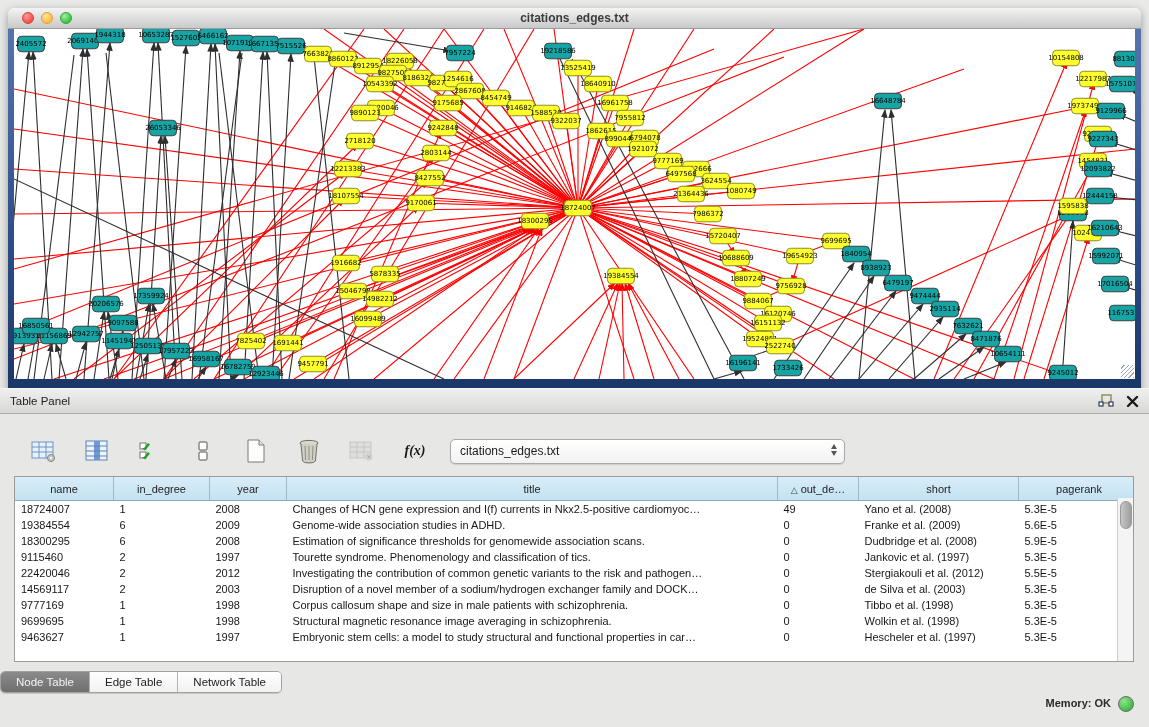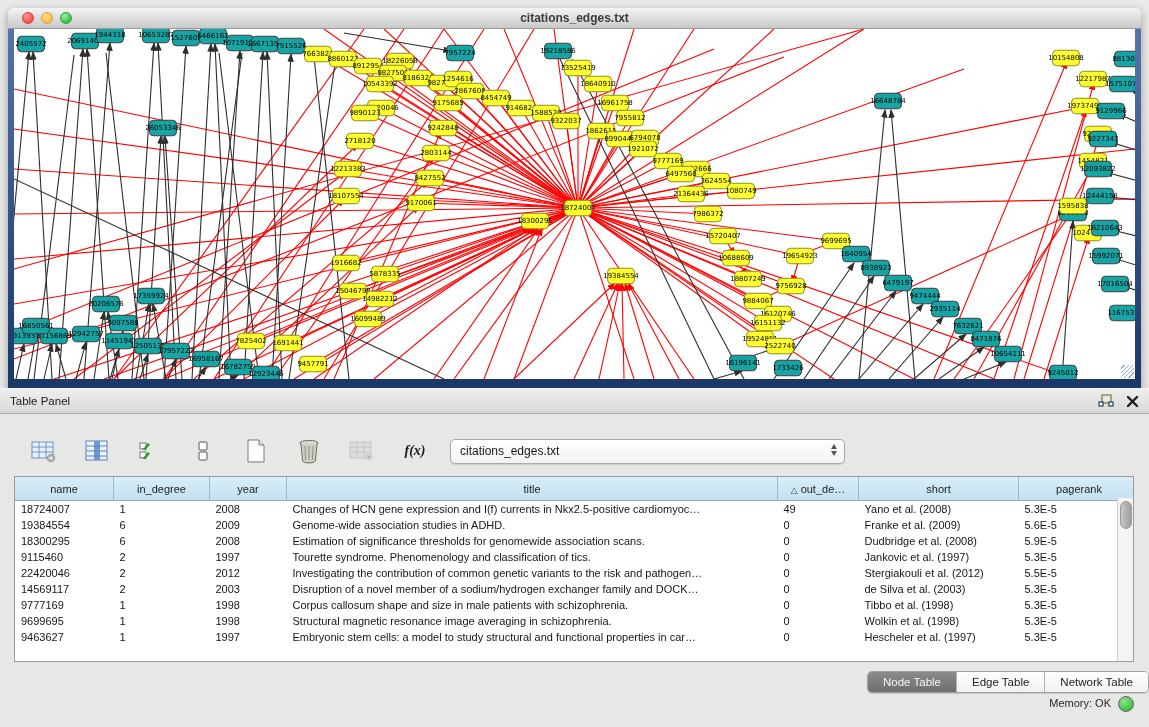--- a/index.html
+++ b/index.html
@@ -50,30 +50,30 @@
     border-right:1px solid #9fb9c6;border-bottom:1px solid #8fa9b6;
     font-size:11px;font-weight:400;color:#1e1e1e;text-align:center;overflow:hidden;white-space:nowrap;}
   table.grid td{height:16px;font-size:11px;color:#161616;padding:0 0 0 6px;
     overflow:hidden;white-space:nowrap;}
   td.c-short{padding:0;}
   .sort-tri{font-size:9px;color:#2a4a5a;margin-right:3px;}
   .vscroll{position:absolute;right:0;top:21px;bottom:0;width:15px;background:#f4f4f4;border-left:1px solid #cfcfcf;}
   .vthumb{position:absolute;left:2px;top:3px;width:10px;height:26px;border-radius:6px;
     background:linear-gradient(90deg,#c6c6c6,#9e9e9e);border:1px solid #9a9a9a;}
   
-  .tabbar{position:absolute;top:283px;left:0;width:1149px;display:flex;justify-content:flex-end;}
+  .tabbar{position:absolute;top:283px;left:0;width:1149px;display:flex;justify-content:flex-start;}
   .seg{display:flex;border:1px solid #a2a2a2;border-radius:5px;overflow:hidden;
     box-shadow:0 1px 1px rgba(0,0,0,.15);}
   .seg button{font-family:"Liberation Sans",sans-serif;font-size:11.5px;height:20px;padding:0 15px;
     border:none;border-right:1px solid #b5b5b5;background:linear-gradient(180deg,#ffffff,#f1f1f1);color:#222;}
   .seg button:last-child{border-right:none;}
   .seg button.sel{background:linear-gradient(180deg,#8b8b8b,#6f6f6f);color:#f4f4f4;}
   
   .statusbar{position:absolute;bottom:0;left:0;width:1149px;height:28px;}
-  .mem{position:absolute;right:38px;top:7px;font-size:11px;color:#2a2a2a;}
+  .mem{position:absolute;right:38px;top:7px;font-size:11px;color:#2a2a2a;font-weight:bold;}
   .mem-dot{position:absolute;right:15px;top:6px;width:14px;height:14px;border-radius:50%;
     background:radial-gradient(circle at 35% 30%,#8fe48f,#3cbb3c 75%);border:1px solid #6a6a6a;}
 </style>
 </head>
 <body>
 
 <div class="desktop">
   <div class="net-window">
     <div class="titlebar">
       <div class="lights">

